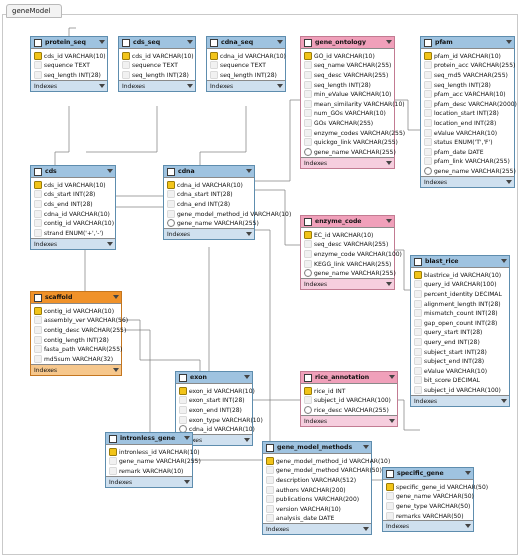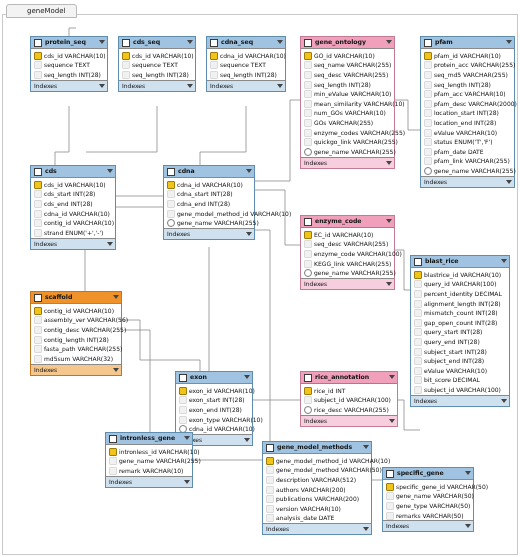--- a/index.html
+++ b/index.html
@@ -13,21 +13,21 @@
   #canvas{position:absolute;left:0;top:0;width:520px;height:557px;}
   svg#edges{position:absolute;left:0;top:0;width:520px;height:557px;}
 
   .tab{
     position:absolute;
     left:6px;top:4px;
     background:#f3f3f3;
     border:1px solid #b9b9b9;
     border-radius:3px 3px 0 0;
     font-size:7px;
-    padding:2px 10px 2px 20px;
+    padding:2px 10px 2px 5px;
     color:#1a1a1a;
   }
   .frame{
     position:absolute;left:2px;top:14px;
     width:516px;height:541px;
     border:1px solid #c9c9c9;
     background:transparent;
     box-sizing:border-box;
   }
 

